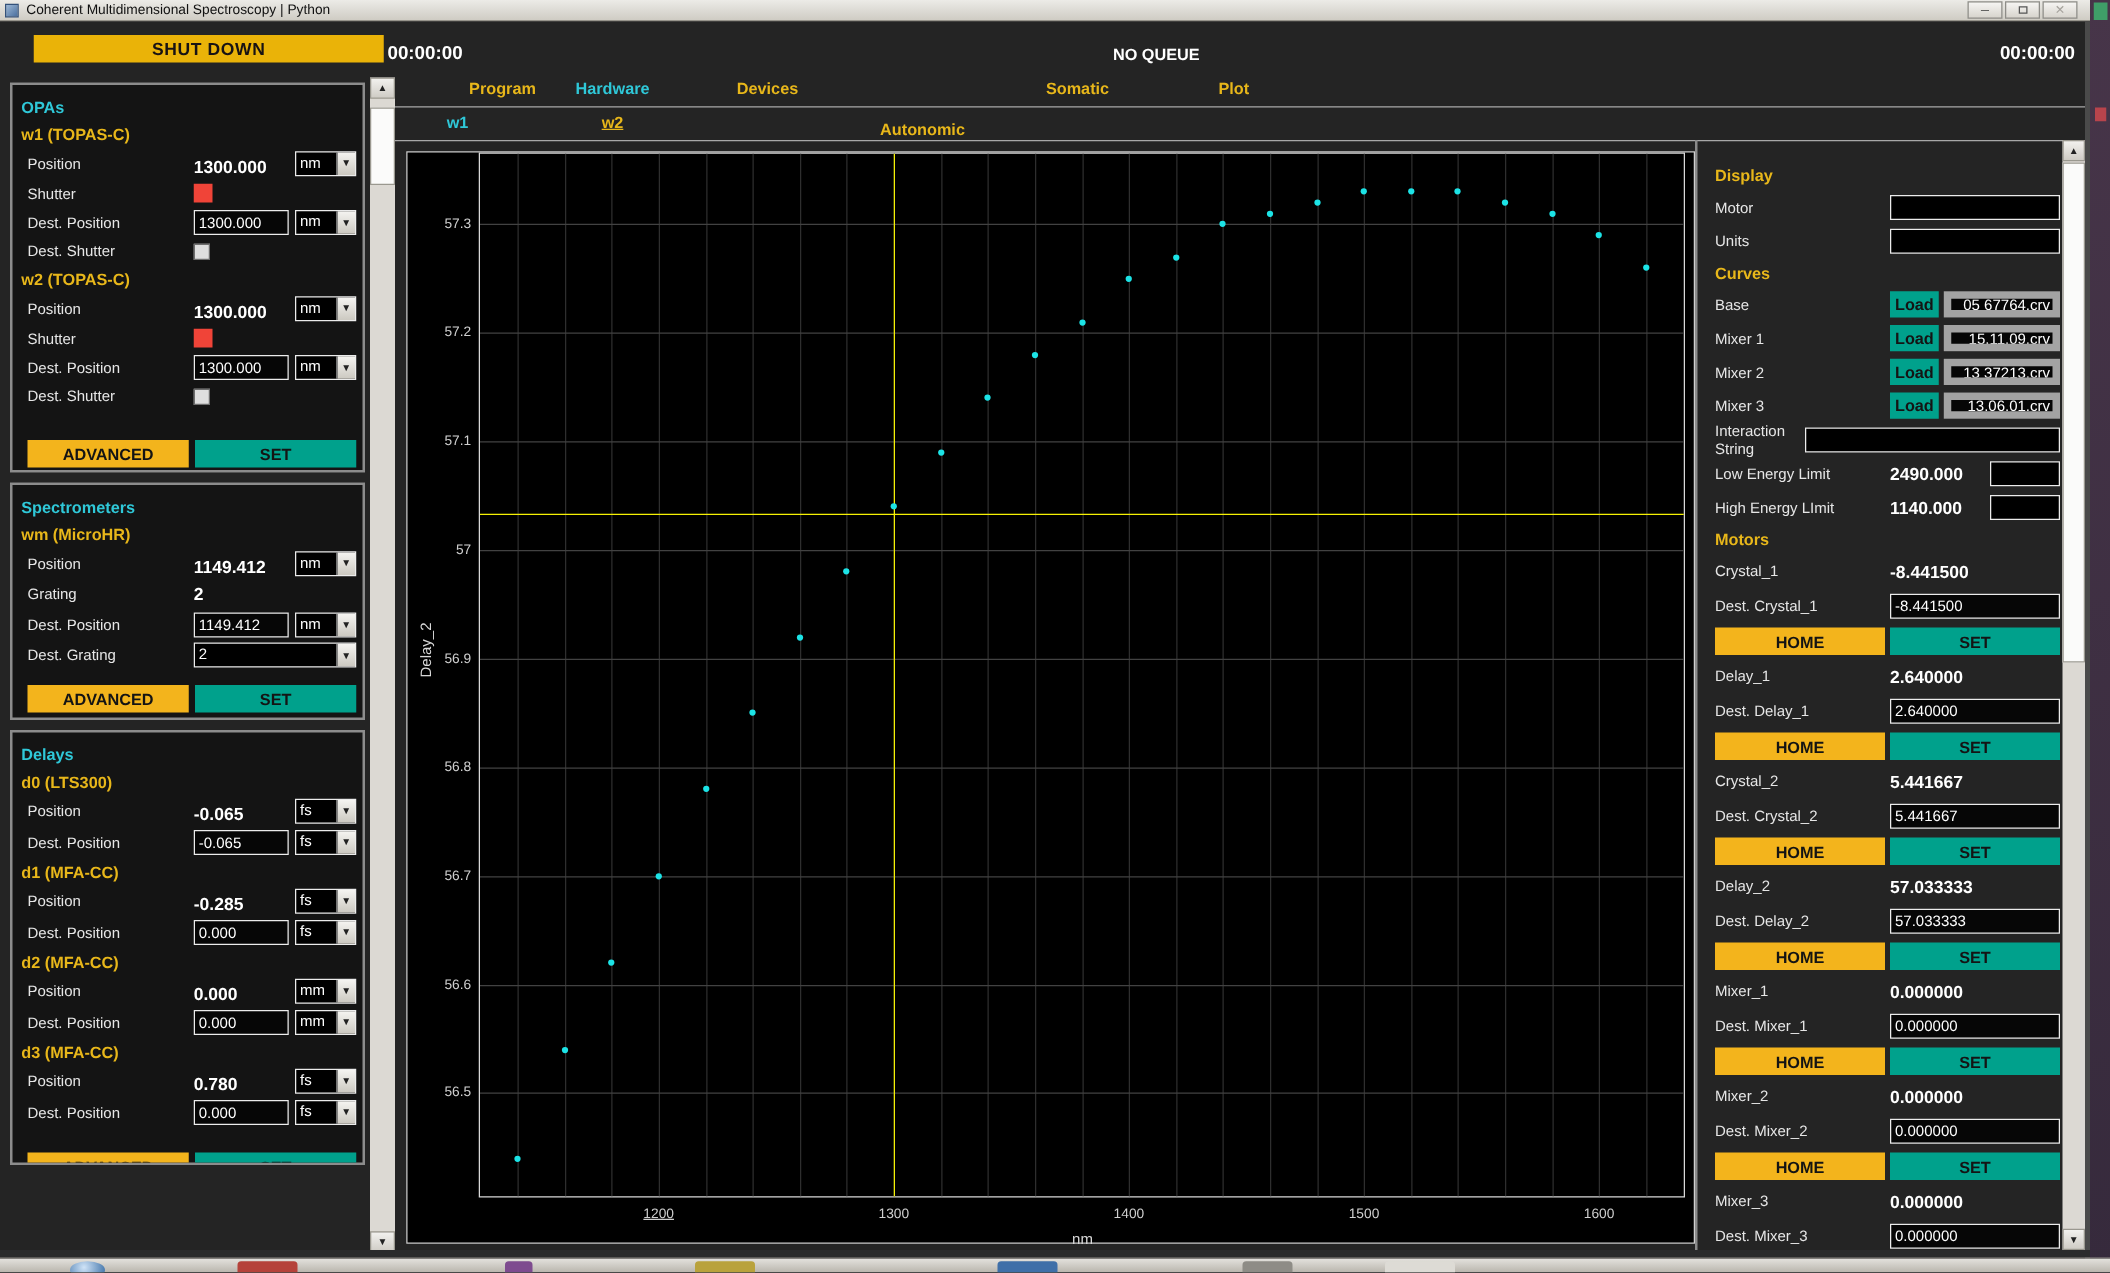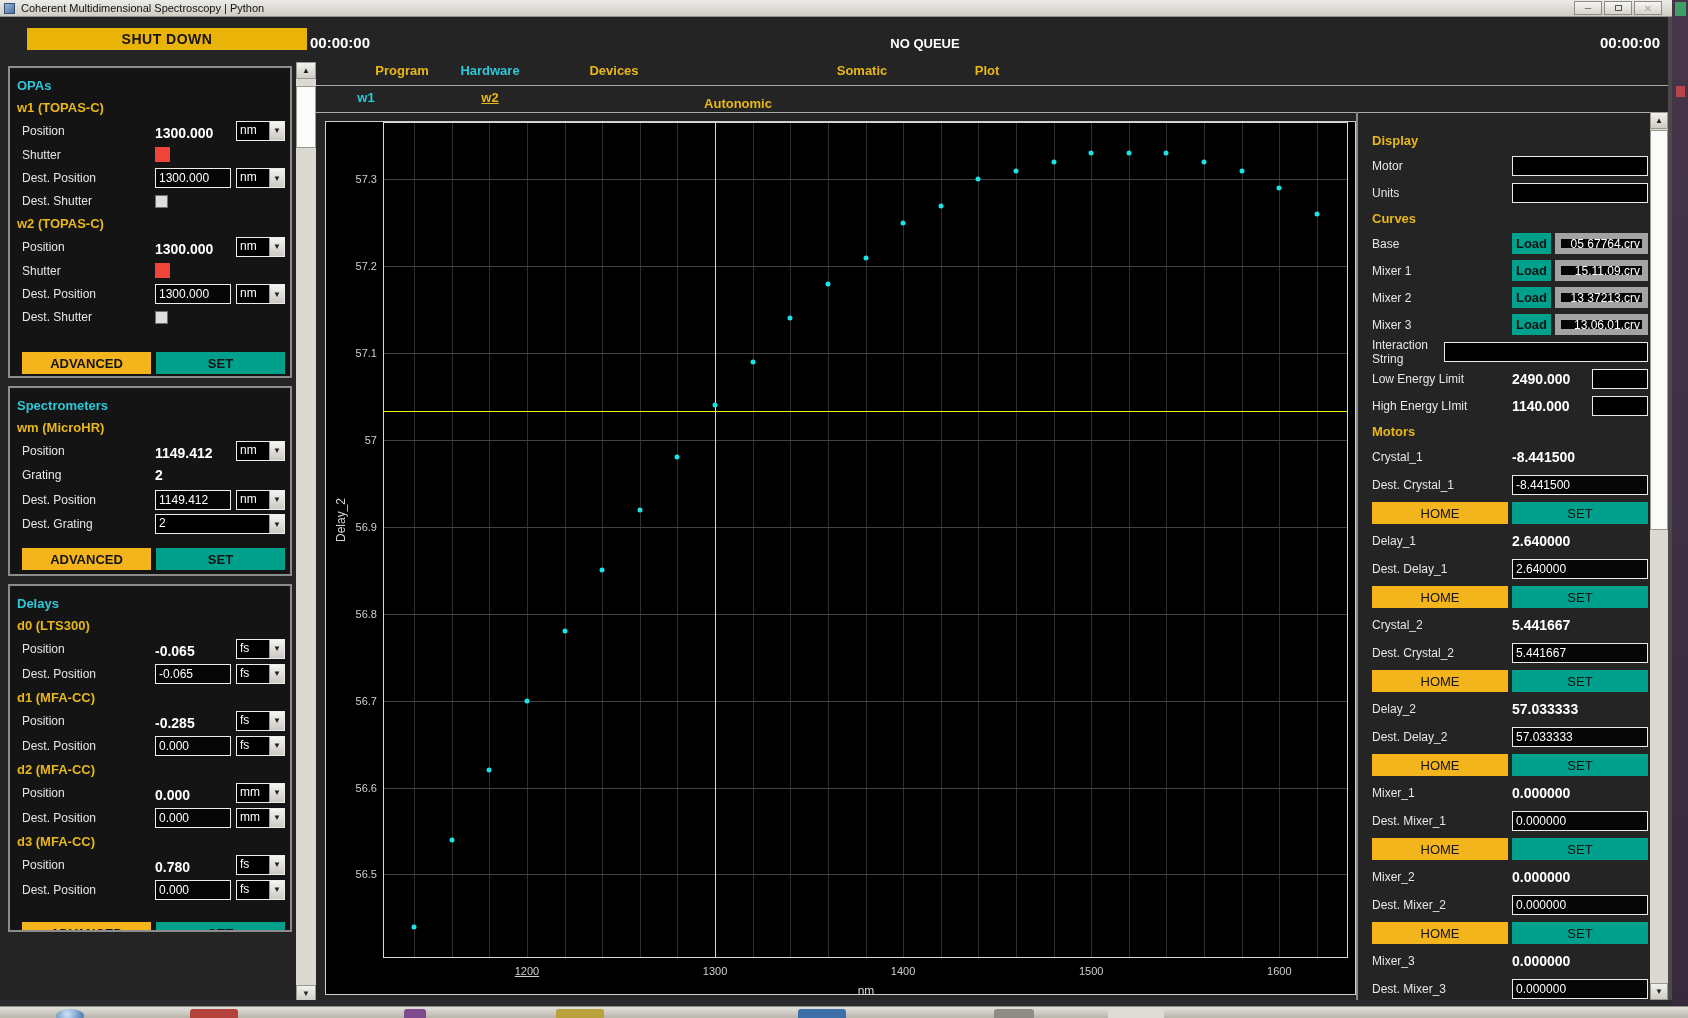--- a/index.html
+++ b/index.html
@@ -97,21 +97,21 @@
   .rdd56 { width:56px; }
   .rval { color:#fff; font-weight:bold; font-size:14px; }
   .rfield { width:136px; height:20px; border:1px solid #ececec; background:#060606;
     color:#fff; font-size:12px; display:flex; align-items:center; padding:0 3px; }
   .loadbtn { width:39px; height:21px; background:#00a18c; color:#141414; font-weight:bold; font-size:13px;
     display:flex; align-items:center; justify-content:center; margin-right:4px; }
   .ffield { width:93px; height:21px; border:6px solid #a3a3a3; background:#060606; color:#fff; font-size:12px;
     display:flex; align-items:center; justify-content:flex-end; padding:0 2px; overflow:hidden; white-space:nowrap; }
   .rbtnrow { height:28px; display:flex; align-items:center; gap:4px; }
   .rbtn { width:136px; height:22px; display:flex; align-items:center; justify-content:center;
-    font-weight:normal; font-size:13px; color:#141414; }
+    font-weight:bold; font-size:13px; color:#141414; }
   
   .bottomstrip { position:absolute; left:0; top:1000px; width:1672px; height:6px; background:#2b2b2b; }
   .taskbar { position:absolute; left:0; top:1006px; width:1688px; height:12px;
     background:linear-gradient(#e3e1dc,#b9b5ad); border-top:1px solid #93908a; }
   .tbi { position:absolute; top:2px; height:14px; border-radius:3px; }
 </style>
 </head>
 <body>
 
 <div class="root">

